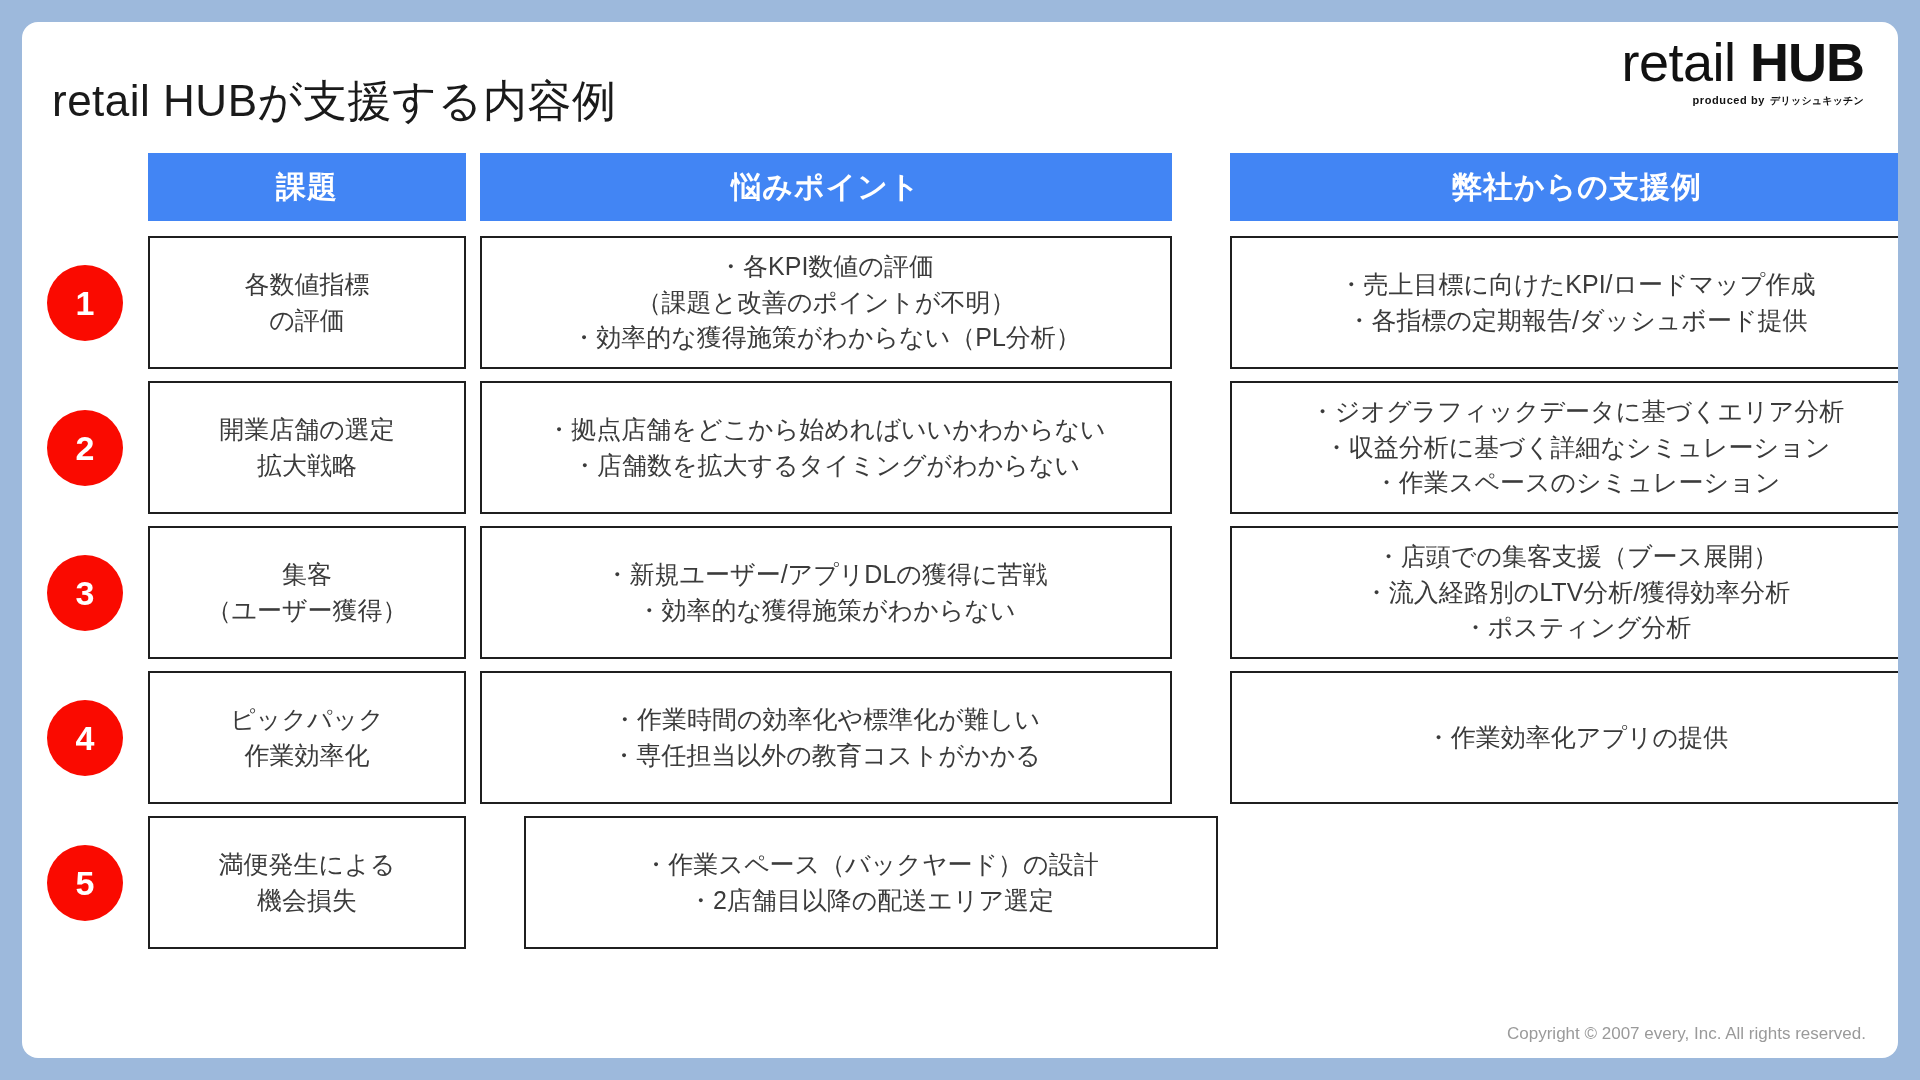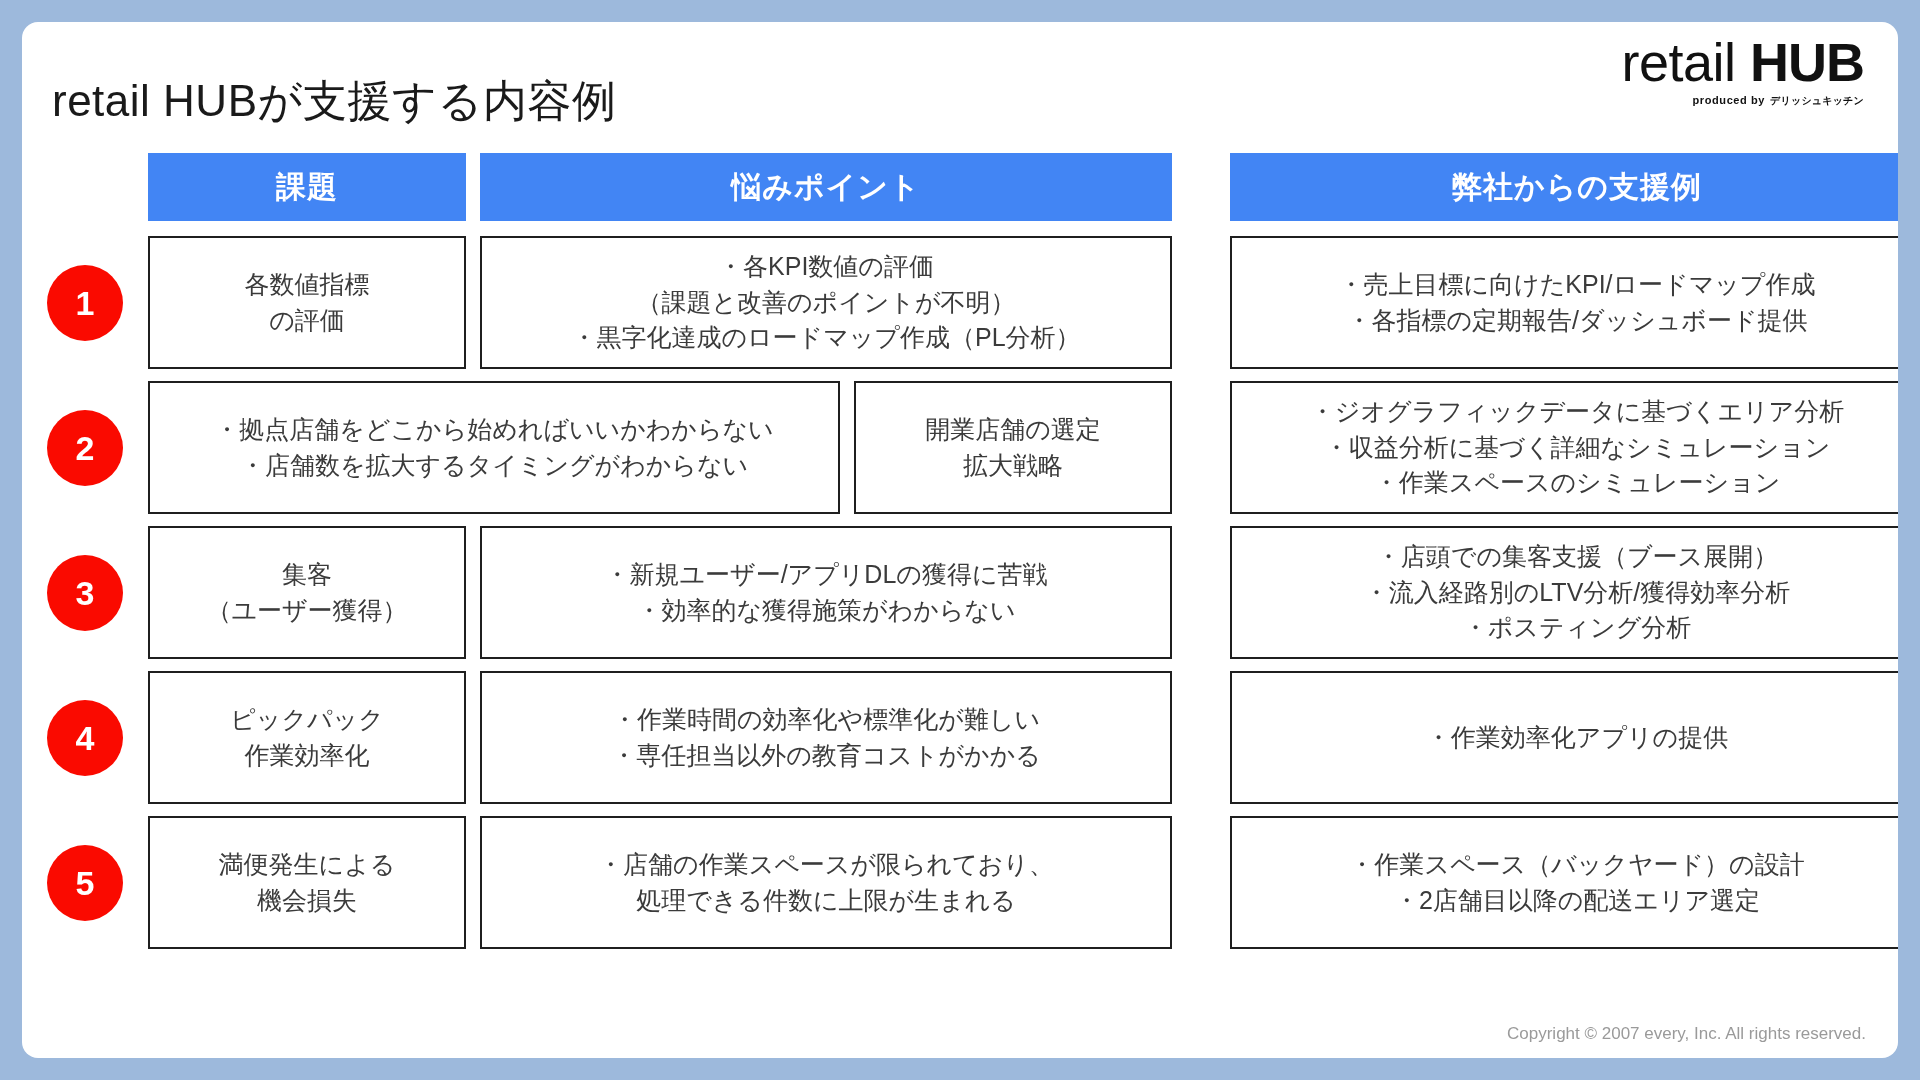--- a/index.html
+++ b/index.html
@@ -187,44 +187,44 @@
           <div class="body-cell col-issue">
             <div class="cell-lines">
               <div>各数値指標</div>
               <div>の評価</div>
             </div>
           </div>
           <div class="body-cell col-pain pain">
             <div class="cell-lines">
               <div>・各KPI数値の評価</div>
               <div>（課題と改善のポイントが不明）</div>
-              <div>・黒字化達成のロードマップ作成（PL分析）</div>
+              <div>・効率的な獲得施策がわからない（PL分析）</div>
             </div>
           </div>
           <div class="body-cell col-support support">
             <div class="cell-lines">
               <div>・売上目標に向けたKPI/ロードマップ作成</div>
               <div>・各指標の定期報告/ダッシュボード提供</div>
             </div>
           </div>
         </div>
         <div class="grid-row">
           <div class="badge-col">
             <div class="num-badge">2</div>
           </div>
+          <div class="body-cell col-issue">
+            <div class="cell-lines">
+              <div>開業店舗の選定</div>
+              <div>拡大戦略</div>
+            </div>
+          </div>
           <div class="body-cell col-pain pain">
             <div class="cell-lines">
               <div>・拠点店舗をどこから始めればいいかわからない</div>
               <div>・店舗数を拡大するタイミングがわからない</div>
-            </div>
-          </div>
-          <div class="body-cell col-issue">
-            <div class="cell-lines">
-              <div>開業店舗の選定</div>
-              <div>拡大戦略</div>
             </div>
           </div>
           <div class="body-cell col-support support">
             <div class="cell-lines">
               <div>・ジオグラフィックデータに基づくエリア分析</div>
               <div>・収益分析に基づく詳細なシミュレーション</div>
               <div>・作業スペースのシミュレーション</div>
             </div>
           </div>
         </div>
@@ -277,26 +277,20 @@
         <div class="grid-row">
           <div class="badge-col">
             <div class="num-badge">5</div>
           </div>
           <div class="body-cell col-issue">
             <div class="cell-lines">
               <div>満便発生による</div>
               <div>機会損失</div>
             </div>
           </div>
-          <div class="body-cell col-pain pain">
-            <div class="cell-lines">
-              <div>・店舗の作業スペースが限られており、</div>
-              <div>処理できる件数に上限が生まれる</div>
-            </div>
-          </div>
           <div class="body-cell col-support support">
             <div class="cell-lines">
               <div>・作業スペース（バックヤード）の設計</div>
               <div>・2店舗目以降の配送エリア選定</div>
             </div>
           </div>
         </div>
       </div>
 
   </div>

